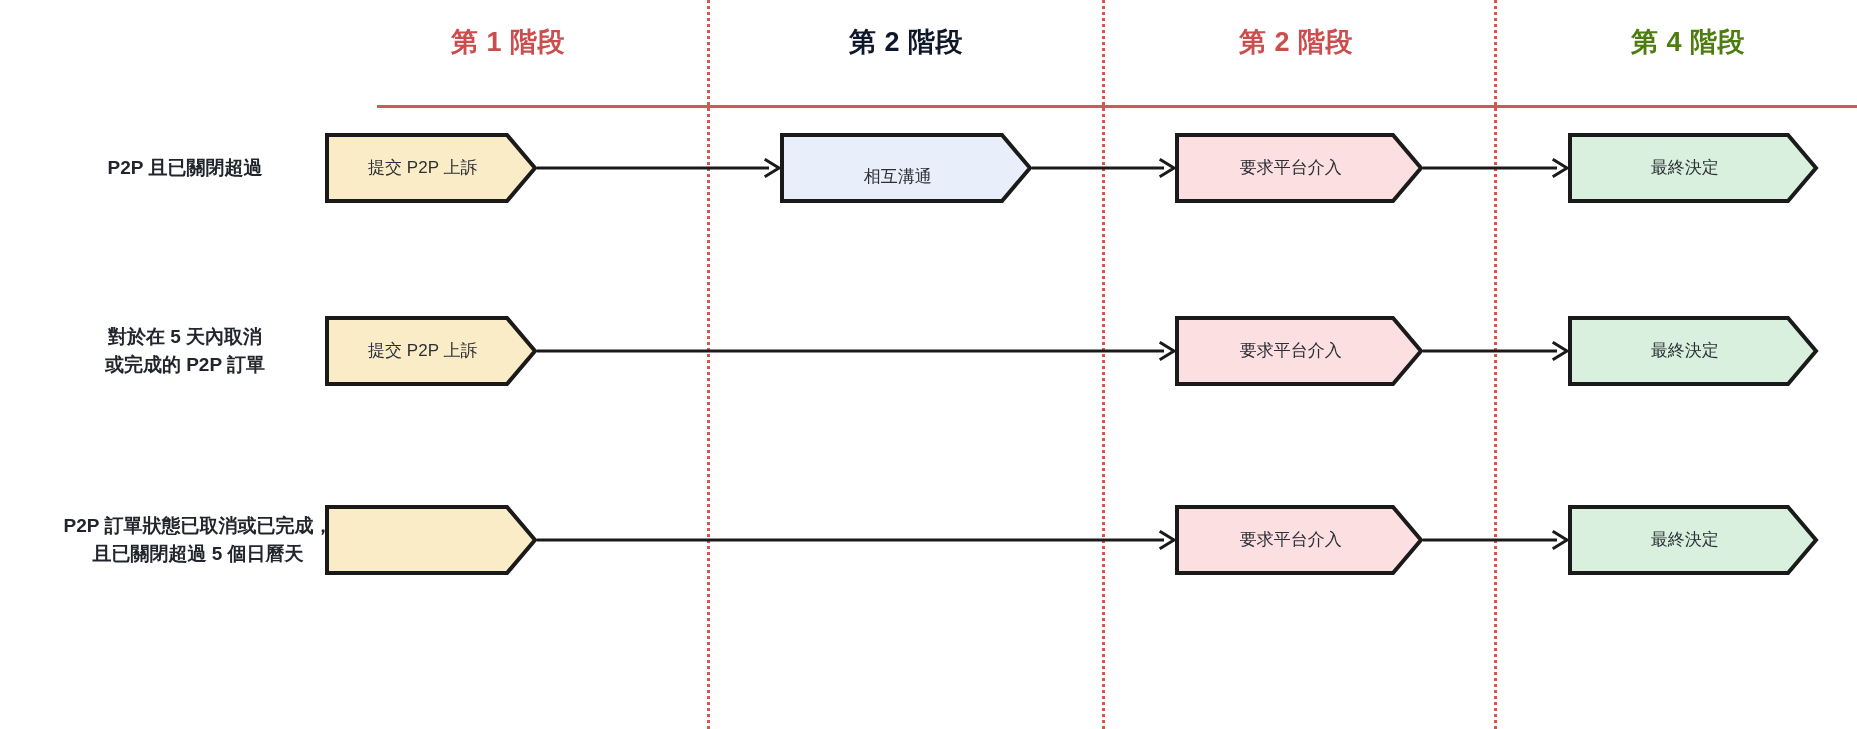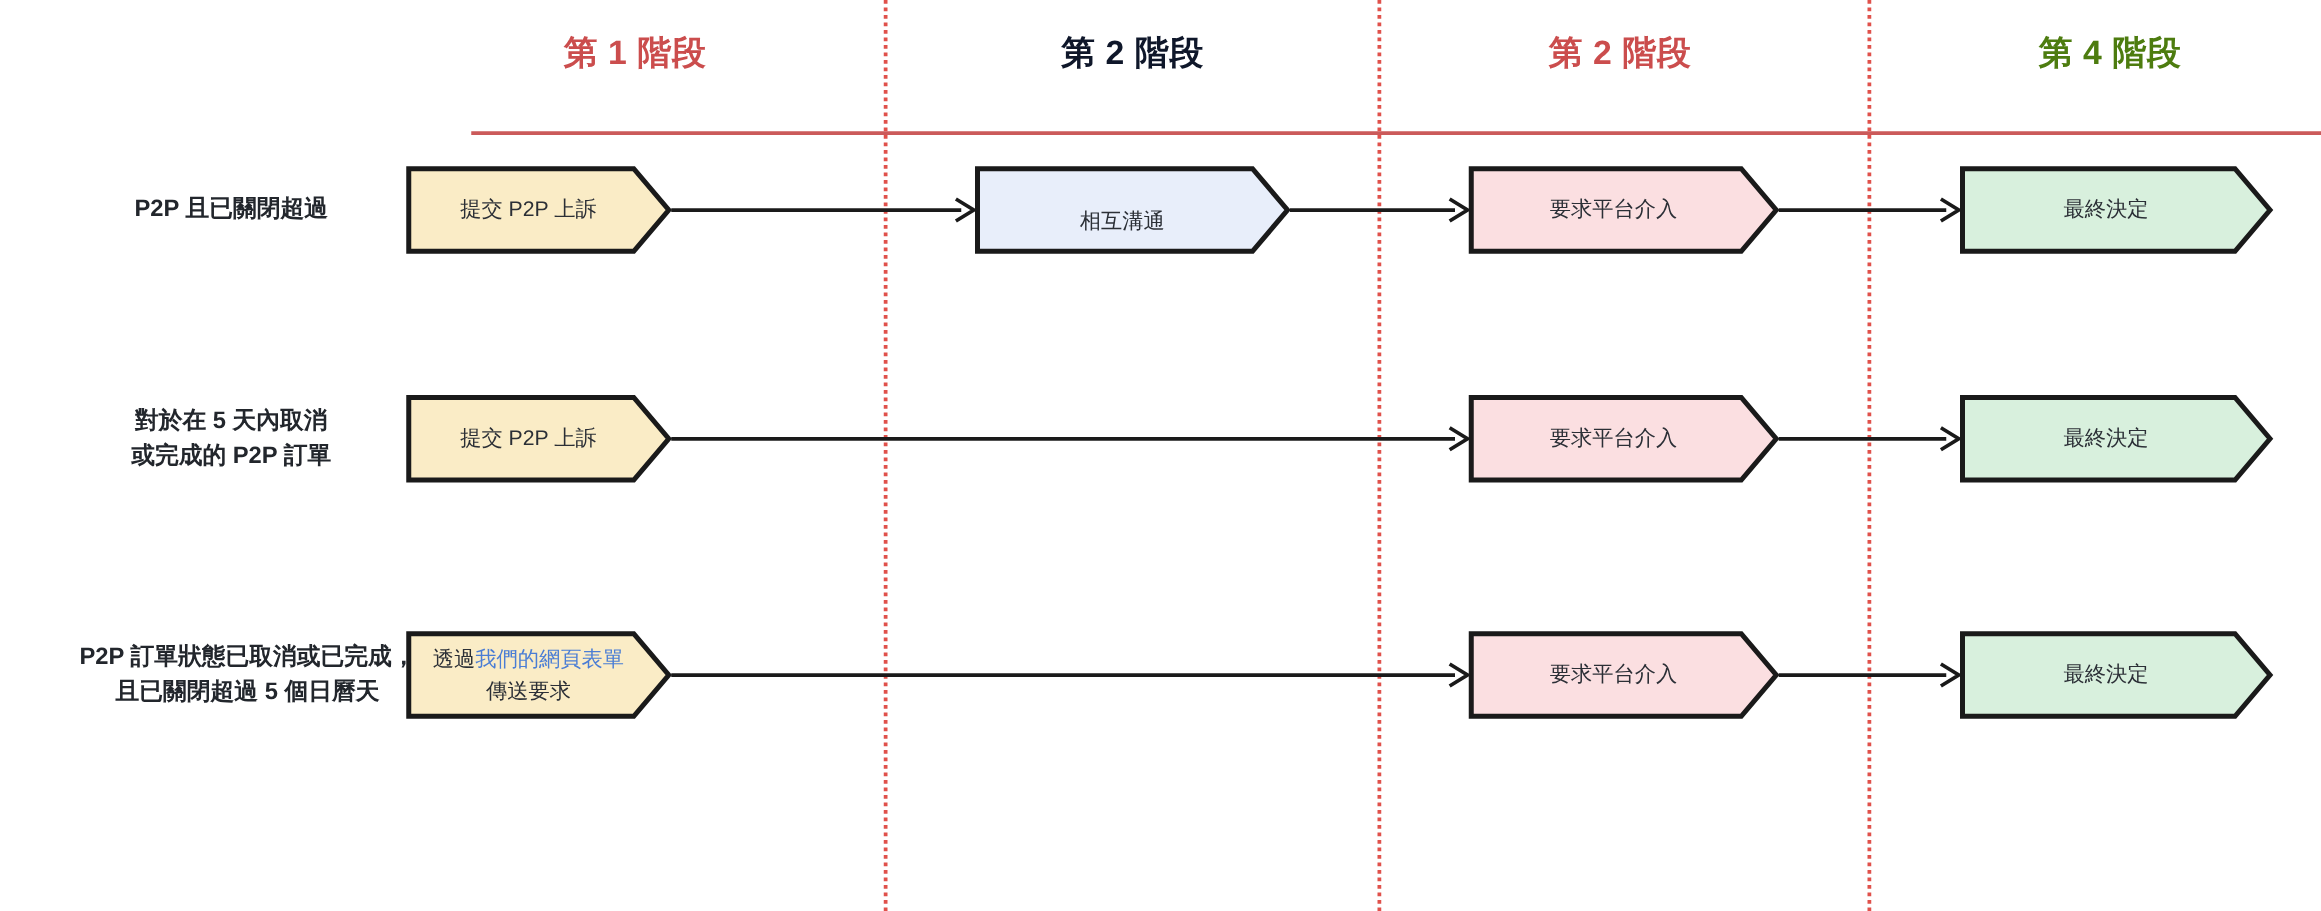--- a/index.html
+++ b/index.html
@@ -199,22 +199,20 @@
       <div class="connector" style="left: 1423px; top: 528px; width: 145px;">
         <svg width="145" height="24" viewBox="0 0 145 24">
           <line x1="0" y1="12" x2="134" y2="12" stroke="#1a1a1a" stroke-width="3"></line>
           <path d="M 131 4 L 144 12 L 131 20" fill="none" stroke="#1a1a1a" stroke-width="3" stroke-linecap="square" stroke-linejoin="miter"></path>
         </svg>
       </div>
       <div class="node" style="left: 325px; top: 505px; width: 212px; height: 70px;">
         <svg width="212" height="70" viewBox="0 0 212 70">
           <polygon points="2,2 182,2 210,35 182,68 2,68" fill="#faecc6" stroke="#1a1a1a" stroke-width="4" stroke-linejoin="miter"></polygon>
         </svg>
-        <div class="node-text" style="margin-right: 16.5px; color: rgb(43, 47, 54);"><span>透過</span><span class="lnk" style="color: rgb(74, 125, 213);">我們的網頁表單</span><span>
-傳送要求</span></div>
       </div>
       <div class="node" style="left: 1175px; top: 505px; width: 248px; height: 70px;">
         <svg width="248" height="70" viewBox="0 0 248 70">
           <polygon points="2,2 218,2 246,35 218,68 2,68" fill="#fbdfe1" stroke="#1a1a1a" stroke-width="4" stroke-linejoin="miter"></polygon>
         </svg>
         <div class="node-text" style="margin-right: 16.5px; color: rgb(43, 47, 54);">要求平台介入</div>
       </div>
       <div class="node" style="left: 1568px; top: 505px; width: 250px; height: 70px;">
         <svg width="250" height="70" viewBox="0 0 250 70">
           <polygon points="2,2 220,2 248,35 220,68 2,68" fill="#d8f0dd" stroke="#1a1a1a" stroke-width="4" stroke-linejoin="miter"></polygon>

